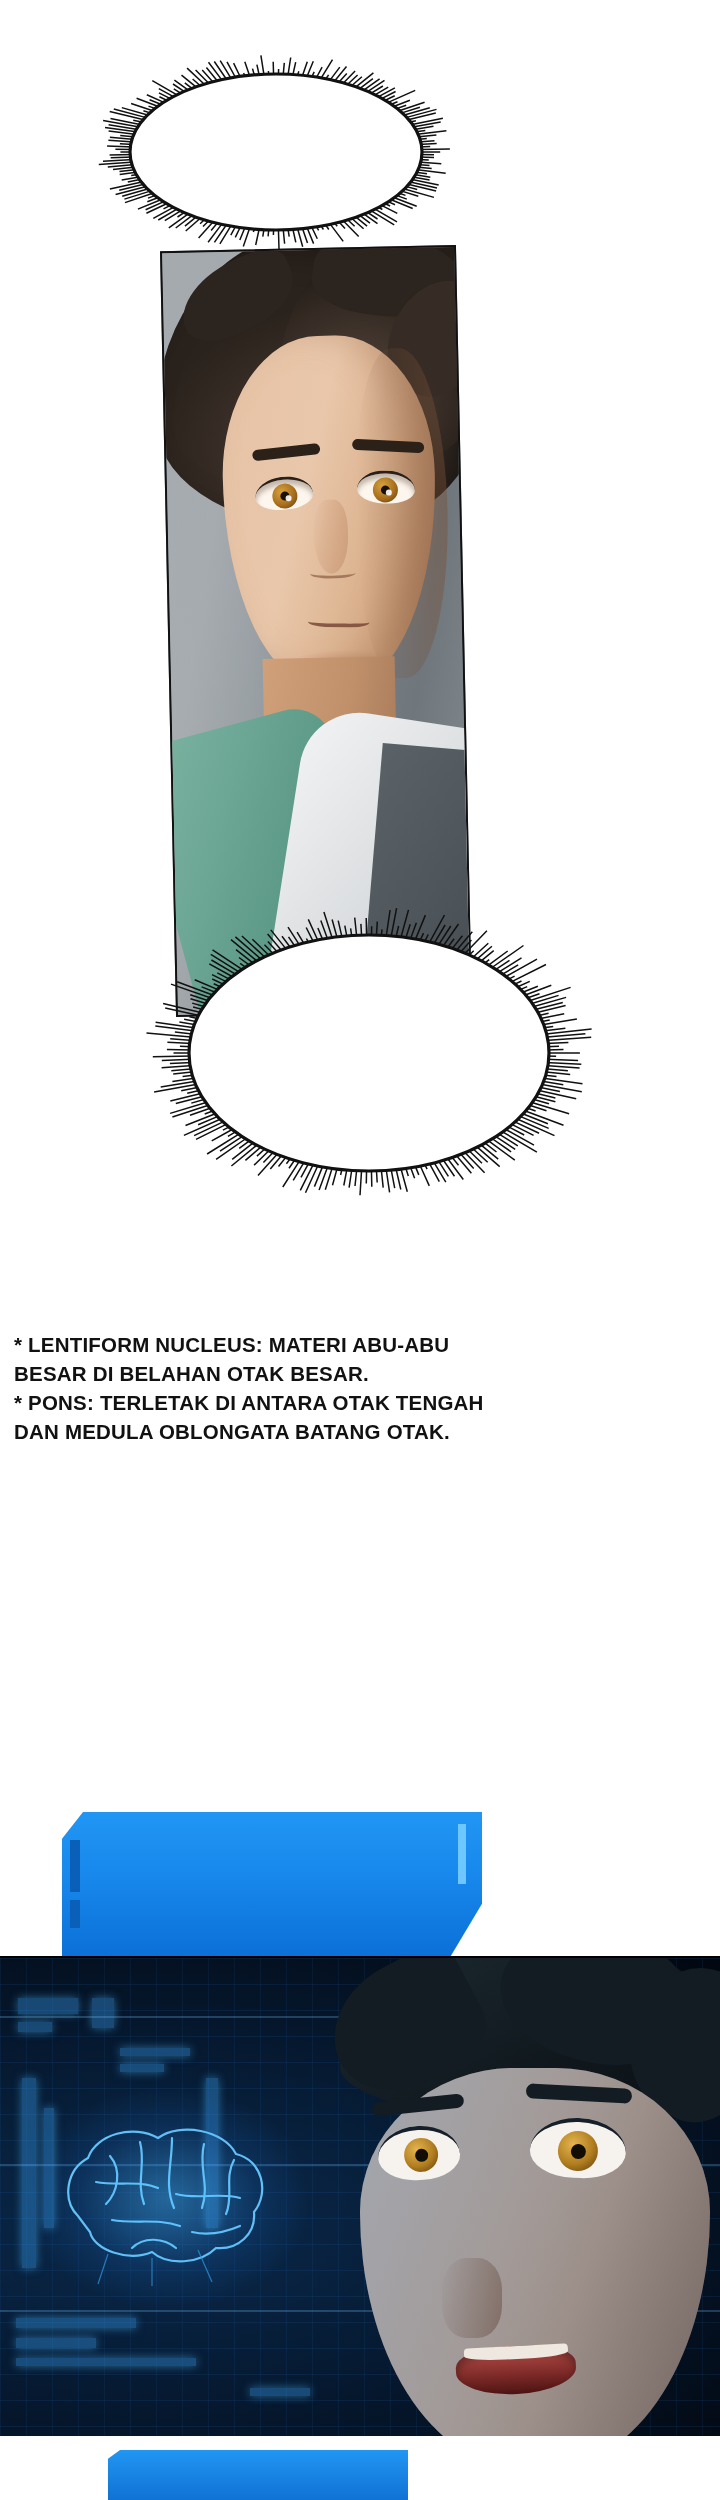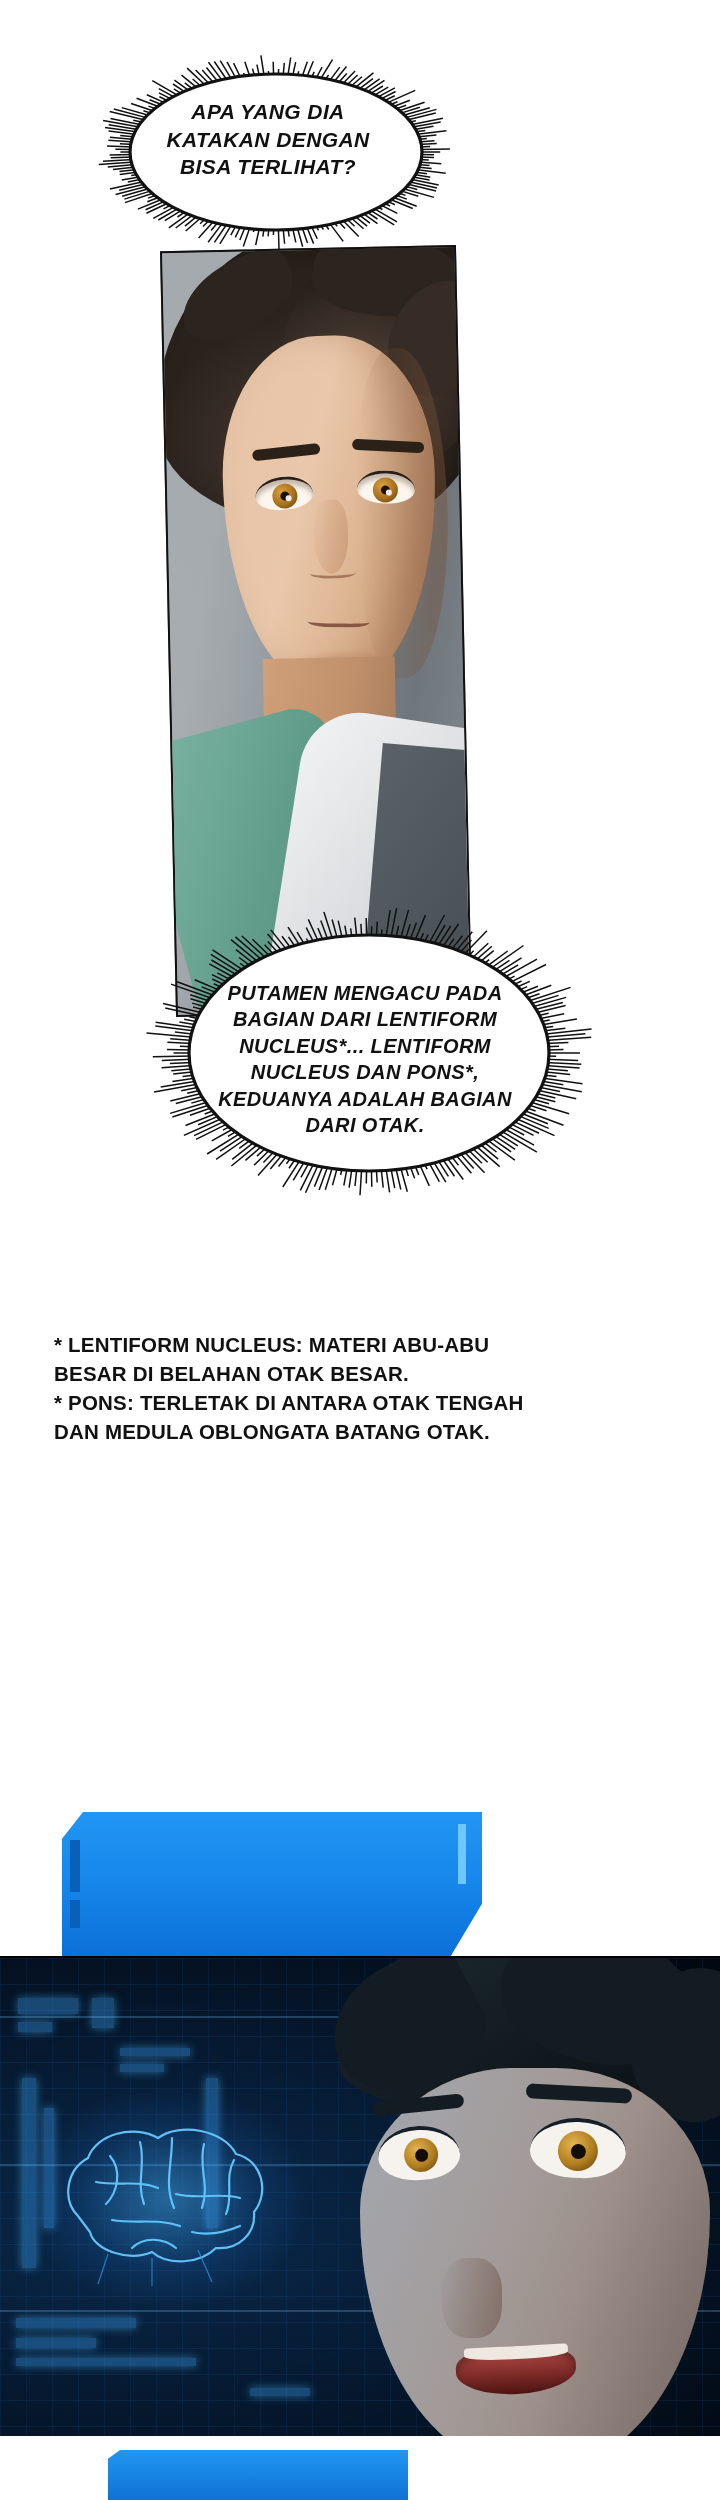--- a/index.html
+++ b/index.html
@@ -209,21 +209,20 @@
     left: 14px;
     top: 1330px;
     width: 600px;
     font-family: "Liberation Sans", sans-serif;
     font-size: 20.5px;
     font-weight: 600;
     color: #111;
     line-height: 1.42;
     white-space: pre-line;
     letter-spacing: .2px;
-    margin-left: 40px;
   }
 
   
   .banner {
     position: absolute;
     left: 62px;
     top: 1812px;
     width: 420px;
     height: 148px;
   }
@@ -444,38 +443,29 @@
   </div>
 
   <div class="burst" style="left:56px; top:42px;">
     <svg width="440" height="220" viewBox="0 0 440 220">
       <g id="spikes1" fill="none" stroke="#111" stroke-width="1.6">
           <path d="M363.0 110.0 L384.2 110.0 M362.9 112.5 L378.0 112.8 M362.7 115.0 L378.0 115.6 M362.3 117.5 L372.8 118.1 M361.8 120.0 L385.3 121.7 M361.0 122.5 L373.5 123.6 M360.2 125.0 L375.7 126.6 M359.2 127.4 L389.7 131.3 M358.0 129.9 L371.0 131.7 M356.7 132.3 L374.3 135.2 M355.3 134.7 L373.6 138.0 M353.6 137.0 L382.7 142.9 M351.9 139.4 L381.0 145.9 M350.0 141.7 L380.1 149.0 M347.9 143.9 L361.2 147.5 M345.8 146.2 L378.0 155.4 M343.4 148.4 L362.3 154.2 M341.0 150.5 L349.5 153.4 M338.4 152.6 L350.8 157.1 M335.7 154.7 L360.7 164.3 M332.8 156.7 L356.7 166.5 M329.9 158.6 L339.0 162.7 M326.8 160.5 L334.1 164.0 M323.6 162.4 L341.3 171.3 M320.3 164.2 L326.4 167.5 M316.9 165.9 L341.0 179.9 M313.3 167.6 L338.2 182.9 M309.7 169.2 L321.5 177.0 M306.0 170.7 L321.5 181.7 M302.1 172.2 L314.0 181.2 M298.2 173.6 L311.1 184.1 M294.2 175.0 L307.6 186.7 M290.1 176.2 L298.6 184.2 M286.0 177.4 L302.7 194.5 M281.7 178.6 L289.0 186.6 M277.4 179.6 L281.2 184.2 M273.1 180.6 L287.2 199.4 M268.7 181.5 L272.8 187.5 M264.2 182.3 L267.4 187.5 M259.7 183.0 L262.6 188.4 M255.1 183.7 L261.3 196.7 M250.5 184.3 L257.6 201.6 M245.9 184.7 L251.5 200.9 M241.2 185.2 L246.7 204.8 M236.5 185.5 L239.8 200.3 M231.8 185.7 L233.2 194.6 M227.1 185.9 L228.6 201.7 M222.4 186.0 L223.0 206.9 M217.6 186.0 L217.4 192.9 M212.9 185.9 L212.1 194.4 M208.2 185.7 L206.8 194.7 M203.5 185.5 L199.7 203.0 M198.8 185.2 L197.4 190.0 M194.1 184.7 L187.3 204.6 M189.5 184.3 L183.8 198.0 M184.9 183.7 L179.3 195.4 M180.3 183.0 L174.8 193.1 M175.8 182.3 L163.9 201.8 M171.3 181.5 L158.4 200.4 M166.9 180.6 L152.1 200.2 M162.6 179.6 L155.1 188.6 M158.3 178.6 L142.6 196.0 M154.0 177.4 L147.0 184.6 M149.9 176.2 L144.1 181.7 M145.8 175.0 L129.7 189.0 M141.8 173.6 L128.9 184.1 M137.9 172.2 L119.7 186.0 M134.0 170.7 L112.8 185.8 M130.3 169.2 L121.5 175.0 M126.7 167.6 L108.8 178.6 M123.1 165.9 L102.3 178.0 M119.7 164.2 L97.3 176.3 M116.4 162.4 L107.5 166.9 M113.2 160.5 L90.4 171.3 M110.1 158.6 L89.6 167.7 M107.2 156.7 L81.9 167.1 M104.3 154.7 L91.3 159.7 M101.6 152.6 L92.0 156.1 M99.0 150.5 L69.0 160.6 M96.6 148.4 L68.4 157.1 M94.2 146.2 L66.2 154.2 M92.1 143.9 L59.6 152.5 M90.0 141.7 L63.2 148.2 M88.1 139.4 L53.9 147.0 M86.4 137.0 L71.8 140.0 M84.7 134.7 L65.7 138.1 M83.3 132.3 L75.2 133.6 M82.0 129.9 L63.7 132.5 M80.8 127.4 L63.5 129.6 M79.8 125.0 L57.0 127.4 M79.0 122.5 L51.8 124.9 M78.2 120.0 L42.8 122.5 M77.7 117.5 L47.0 119.2 M77.3 115.0 L54.7 115.8 M77.1 112.5 L53.6 112.9 M77.0 110.0 L64.4 110.0 M77.1 107.5 L59.4 107.2 M77.3 105.0 L51.1 104.1 M77.7 102.5 L63.9 101.7 M78.2 100.0 L52.4 98.2 M79.0 97.5 L53.9 95.3 M79.8 95.0 L64.2 93.4 M80.8 92.6 L52.6 89.0 M82.0 90.1 L49.0 85.4 M83.3 87.7 L52.6 82.7 M84.7 85.3 L47.1 78.5 M86.4 83.0 L54.5 76.5 M88.1 80.6 L77.2 78.2 M90.0 78.3 L53.7 69.5 M92.1 76.1 L57.8 67.0 M94.2 73.8 L65.8 65.6 M96.6 71.6 L87.4 68.8 M99.0 69.5 L75.1 61.5 M101.6 67.4 L92.5 64.1 M104.3 65.3 L80.6 56.2 M107.2 63.3 L93.6 57.7 M110.1 61.4 L90.8 52.8 M113.2 59.5 L103.4 54.8 M116.4 57.6 L102.9 50.8 M119.7 55.8 L102.8 46.7 M123.1 54.1 L96.3 38.6 M126.7 52.4 L117.8 46.9 M130.3 50.8 L117.0 42.0 M134.0 49.3 L118.4 38.2 M137.9 47.8 L128.8 40.9 M141.8 46.4 L125.5 33.1 M145.8 45.0 L136.6 37.0 M149.9 43.8 L131.1 26.1 M154.0 42.6 L139.6 27.9 M158.3 41.4 L146.2 28.0 M162.6 40.4 L150.4 25.6 M166.9 39.4 L152.5 20.3 M171.3 38.5 L158.3 19.5 M175.8 37.7 L164.2 18.7 M180.3 37.0 L171.0 19.8 M184.9 36.3 L177.6 21.1 M189.5 35.7 L187.6 31.0 M194.1 35.3 L188.8 19.8 M198.8 34.8 L196.5 26.6 M203.5 34.5 L200.9 22.7 M208.2 34.3 L204.9 13.3 M212.9 34.1 L212.4 29.0 M217.6 34.0 L217.2 19.8 M222.4 34.0 L222.6 27.1 M227.1 34.1 L228.3 20.9 M231.8 34.3 L234.7 15.5 M236.5 34.5 L239.7 20.1 M241.2 34.8 L242.8 29.2 M245.9 35.3 L251.3 19.7 M250.5 35.7 L257.3 19.3 M255.1 36.3 L258.2 29.9 M259.7 37.0 L266.1 25.1 M264.2 37.7 L276.5 17.7 M268.7 38.5 L272.6 32.8 M273.1 39.4 L283.8 25.1 M277.4 40.4 L290.5 24.6 M281.7 41.4 L290.8 31.4 M286.0 42.6 L299.1 29.1 M290.1 43.8 L301.6 33.0 M294.2 45.0 L305.9 34.8 M298.2 46.4 L317.4 30.8 M302.1 47.8 L316.9 36.6 M306.0 49.3 L323.6 36.8 M309.7 50.8 L328.5 38.4 M313.3 52.4 L326.9 44.0 M316.9 54.1 L332.2 45.2 M320.3 55.8 L338.9 45.8 M323.6 57.6 L339.6 49.5 M326.8 59.5 L338.7 53.8 M329.9 61.4 L359.2 48.4 M332.8 63.3 L341.5 59.7 M335.7 65.3 L353.9 58.3 M338.4 67.4 L350.2 63.2 M341.0 69.5 L368.6 60.3 M343.4 71.6 L363.9 65.3 M345.8 73.8 L373.8 65.8 M347.9 76.1 L380.5 67.4 M350.0 78.3 L379.8 71.1 M351.9 80.6 L359.9 78.8 M353.6 83.0 L386.9 76.2 M355.3 85.3 L384.7 80.0 M356.7 87.7 L377.5 84.3 M358.0 90.1 L369.3 88.5 M359.2 92.6 L390.4 88.7 M360.2 95.0 L380.4 92.9 M361.0 97.5 L370.8 96.6 M361.8 100.0 L378.5 98.8 M362.3 102.5 L380.7 101.5 M362.7 105.0 L374.2 104.6 M362.9 107.5 L393.9 106.9 " stroke="#111" stroke-width="1.5" fill="none"></path>
         </g>
       <ellipse cx="220" cy="110" rx="146" ry="78" fill="#ffffff" stroke="#111" stroke-width="3.2"></ellipse>
     </svg>
   </div>
-  <div class="bubble-text" id="bubble1-text">APA YANG DIA
-KATAKAN DENGAN
-BISA TERLIHAT?</div>
 
   <div class="burst" style="left:104px; top:888px;">
     <svg width="530" height="330" viewBox="0 0 530 330">
       <g id="spikes2" fill="none" stroke="#111" stroke-width="1.6">
           <path d="M442.0 165.0 L475.9 165.0 M441.9 168.1 L452.1 168.3 M441.7 171.3 L474.1 172.4 M441.4 174.4 L477.3 176.3 M440.9 177.5 L475.6 180.0 M440.4 180.7 L463.9 182.8 M439.6 183.8 L466.2 186.6 M438.8 186.9 L452.5 188.6 M437.8 189.9 L478.5 195.8 M436.7 193.0 L459.3 196.7 M435.4 196.0 L477.8 203.7 M434.1 199.0 L455.9 203.4 M432.6 202.0 L472.2 210.8 M431.0 205.0 L451.4 209.9 M429.2 207.9 L451.4 213.7 M427.3 210.8 L445.0 215.8 M425.4 213.7 L465.1 225.8 M423.3 216.5 L442.5 222.8 M421.0 219.3 L431.6 223.0 M418.7 222.0 L459.5 237.2 M416.2 224.8 L443.9 235.7 M413.7 227.4 L444.7 240.4 M411.0 230.0 L450.5 247.6 M408.2 232.6 L435.1 245.3 M405.3 235.1 L429.6 247.3 M402.3 237.6 L420.2 247.0 M399.2 240.0 L430.0 257.2 M396.0 242.3 L432.9 264.1 M392.7 244.6 L413.8 257.8 M389.3 246.9 L411.2 261.3 M385.8 249.0 L407.1 263.8 M382.2 251.2 L410.8 272.1 M378.6 253.2 L392.5 264.0 M374.8 255.2 L394.2 271.1 M371.0 257.1 L395.7 278.6 M367.1 259.0 L383.7 274.2 M363.1 260.7 L378.0 275.3 M359.0 262.4 L380.6 284.8 M354.9 264.1 L369.7 280.4 M350.7 265.6 L367.4 285.3 M346.4 267.1 L354.5 277.2 M342.1 268.5 L359.3 291.5 M337.7 269.8 L350.5 288.2 M333.3 271.1 L344.4 288.4 M328.8 272.3 L341.8 294.2 M324.3 273.4 L335.3 293.6 M319.7 274.4 L323.1 281.2 M315.1 275.3 L325.3 297.9 M310.4 276.1 L314.8 286.9 M305.7 276.9 L310.6 290.3 M301.0 277.6 L304.3 287.9 M296.3 278.2 L303.3 303.8 M291.5 278.7 L296.8 301.5 M286.7 279.1 L290.7 300.2 M281.9 279.5 L285.6 304.3 M277.1 279.7 L279.2 299.7 M272.3 279.9 L273.2 294.5 M267.4 280.0 L267.8 298.7 M262.6 280.0 L262.3 295.5 M257.7 279.9 L256.0 307.3 M252.9 279.7 L251.0 298.0 M248.1 279.5 L245.1 299.7 M243.3 279.1 L239.8 297.5 M238.5 278.7 L236.6 287.0 M233.7 278.2 L228.5 297.2 M229.0 277.6 L221.3 301.7 M224.3 276.9 L215.1 302.0 M219.6 276.1 L210.4 298.6 M214.9 275.3 L201.5 304.8 M210.3 274.4 L196.3 302.4 M205.7 273.4 L197.0 289.4 M201.2 272.3 L189.2 292.4 M196.7 271.1 L178.8 299.0 M192.3 269.8 L185.0 280.3 M187.9 268.5 L182.4 275.8 M183.6 267.1 L174.5 278.5 M179.3 265.6 L166.3 280.9 M175.1 264.1 L154.0 287.4 M171.0 262.4 L159.4 274.5 M166.9 260.7 L150.1 277.1 M162.9 259.0 L152.9 268.1 M159.0 257.1 L141.4 272.4 M155.2 255.2 L127.4 278.0 M151.4 253.2 L128.2 271.3 M147.8 251.2 L135.2 260.4 M144.2 249.0 L112.1 271.4 M140.7 246.9 L116.0 263.1 M137.3 244.6 L103.1 266.0 M134.0 242.3 L123.9 248.3 M130.8 240.0 L107.7 252.9 M127.7 237.6 L118.9 242.2 M124.7 235.1 L92.0 251.4 M121.8 232.6 L90.1 247.6 M119.0 230.0 L79.9 247.4 M116.3 227.4 L94.1 236.7 M113.8 224.8 L81.5 237.5 M111.3 222.0 L100.7 226.0 M109.0 219.3 L86.0 227.3 M106.7 216.5 L68.4 229.0 M104.6 213.7 L66.1 225.4 M102.7 210.8 L87.3 215.1 M100.8 207.9 L71.8 215.5 M99.0 205.0 L66.3 212.9 M97.4 202.0 L83.2 205.2 M95.9 199.0 L77.2 202.8 M94.6 196.0 L50.1 204.1 M93.3 193.0 L56.7 199.0 M92.2 189.9 L68.4 193.4 M91.2 186.9 L78.6 188.4 M90.4 183.8 L69.2 186.0 M89.6 180.7 L67.3 182.7 M89.1 177.5 L57.6 179.8 M88.6 174.4 L65.9 175.6 M88.3 171.3 L57.8 172.4 M88.1 168.1 L48.8 168.8 M88.0 165.0 L69.5 165.0 M88.1 161.9 L62.9 161.4 M88.3 158.7 L75.9 158.3 M88.6 155.6 L63.4 154.2 M89.1 152.5 L66.2 150.8 M89.6 149.3 L42.5 145.1 M90.4 146.2 L70.9 144.1 M91.2 143.1 L51.3 138.1 M92.2 140.1 L51.6 134.2 M93.3 137.0 L75.4 134.1 M94.6 134.0 L80.1 131.3 M95.9 131.0 L85.4 128.8 M97.4 128.0 L61.2 120.0 M99.0 125.0 L59.1 115.4 M100.8 122.1 L89.1 119.0 M102.7 119.2 L88.2 115.1 M104.6 116.3 L86.5 110.8 M106.7 113.5 L86.2 106.8 M109.0 110.7 L67.0 96.1 M111.3 108.0 L73.1 93.8 M113.8 105.2 L97.6 98.9 M116.3 102.6 L90.7 91.8 M119.0 100.0 L109.7 95.8 M121.8 97.4 L108.2 91.0 M124.7 94.9 L108.0 86.6 M127.7 92.4 L113.3 84.8 M130.8 90.0 L105.3 75.8 M134.0 87.7 L107.4 72.0 M137.3 85.4 L106.8 66.4 M140.7 83.1 L108.5 61.9 M144.2 81.0 L136.1 75.3 M147.8 78.8 L135.0 69.5 M151.4 76.8 L132.0 61.7 M155.2 74.8 L127.0 51.7 M159.0 72.9 L131.4 48.9 M162.9 71.0 L137.9 48.0 M166.9 69.3 L148.4 51.2 M171.0 67.6 L160.5 56.8 M175.1 65.9 L163.9 53.6 M179.3 64.4 L163.6 46.0 M183.6 62.9 L166.8 41.9 M187.9 61.5 L178.0 48.2 M192.3 60.2 L184.5 48.9 M196.7 58.9 L184.0 39.1 M201.2 57.7 L193.1 44.2 M205.7 56.6 L202.4 50.5 M210.3 55.6 L202.2 39.5 M214.9 54.7 L204.3 31.4 M219.6 53.9 L213.9 40.0 M224.3 53.1 L216.8 32.5 M229.0 52.4 L219.9 24.1 M233.7 51.8 L228.1 31.5 M238.5 51.3 L234.2 32.7 M243.3 50.9 L240.8 37.7 M248.1 50.5 L246.6 40.3 M252.9 50.3 L250.7 29.6 M257.7 50.1 L256.9 35.9 M262.6 50.0 L262.2 29.9 M267.4 50.0 L267.7 38.3 M272.3 50.1 L273.3 33.6 M277.1 50.3 L278.0 41.4 M281.9 50.5 L286.1 22.0 M286.7 50.9 L292.6 20.1 M291.5 51.3 L294.6 38.0 M296.3 51.8 L304.5 21.9 M301.0 52.4 L306.2 36.2 M305.7 53.1 L312.4 34.8 M310.4 53.9 L321.4 27.1 M315.1 54.7 L319.5 45.1 M319.7 55.6 L324.2 46.5 M324.3 56.6 L340.5 27.0 M328.8 57.7 L341.1 37.0 M333.3 58.9 L346.8 38.0 M337.7 60.2 L354.5 36.0 M342.1 61.5 L350.1 50.7 M346.4 62.9 L358.4 47.8 M350.7 64.4 L368.3 43.7 M354.9 65.9 L367.4 52.1 M359.0 67.6 L382.9 42.8 M363.1 69.3 L369.7 62.8 M367.1 71.0 L384.3 55.2 M371.0 72.9 L387.9 58.2 M374.8 74.8 L389.7 62.6 M378.6 76.8 L385.2 71.6 M382.2 78.8 L403.7 63.0 M385.8 81.0 L419.5 57.5 M389.3 83.1 L405.5 72.4 M392.7 85.4 L417.5 69.9 M396.0 87.7 L414.2 76.9 M399.2 90.0 L433.0 71.1 M402.3 92.4 L410.6 88.1 M405.3 94.9 L442.0 76.5 M408.2 97.4 L417.5 93.0 M411.0 100.0 L425.8 93.4 M413.7 102.6 L423.2 98.6 M416.2 105.2 L433.9 98.3 M418.7 108.0 L447.3 97.3 M421.0 110.7 L435.5 105.7 M423.3 113.5 L466.6 99.4 M425.4 116.3 L454.6 107.4 M427.3 119.2 L462.1 109.4 M429.2 122.1 L458.8 114.4 M431.0 125.0 L461.6 117.6 M432.6 128.0 L444.6 125.3 M434.1 131.0 L460.2 125.7 M435.4 134.0 L445.7 132.1 M436.7 137.0 L472.9 131.1 M437.8 140.1 L449.2 138.4 M438.8 143.1 L461.4 140.3 M439.6 146.2 L487.6 141.1 M440.4 149.3 L481.4 145.7 M440.9 152.5 L487.2 149.2 M441.4 155.6 L464.4 154.4 M441.7 158.7 L455.0 158.2 M441.9 161.9 L459.5 161.5 " stroke="#111" stroke-width="1.5" fill="none"></path>
         </g>
       <ellipse cx="265" cy="165" rx="180" ry="118" fill="#ffffff" stroke="#111" stroke-width="3.2"></ellipse>
     </svg>
   </div>
-  <div class="bubble-text" id="bubble2-text">PUTAMEN MENGACU PADA
-BAGIAN DARI LENTIFORM
-NUCLEUS*... LENTIFORM
-NUCLEUS DAN PONS*,
-KEDUANYA ADALAH BAGIAN
-DARI OTAK.</div>
 
   <div class="footnote">* LENTIFORM NUCLEUS: MATERI ABU-ABU
 BESAR DI BELAHAN OTAK BESAR.
 * PONS: TERLETAK DI ANTARA OTAK TENGAH
 DAN MEDULA OBLONGATA BATANG OTAK.</div>
 
   <div class="banner">
     <div class="banner-edge"></div>
     <div class="banner-fill"></div>
     <div class="banner-notch bn1"></div>

